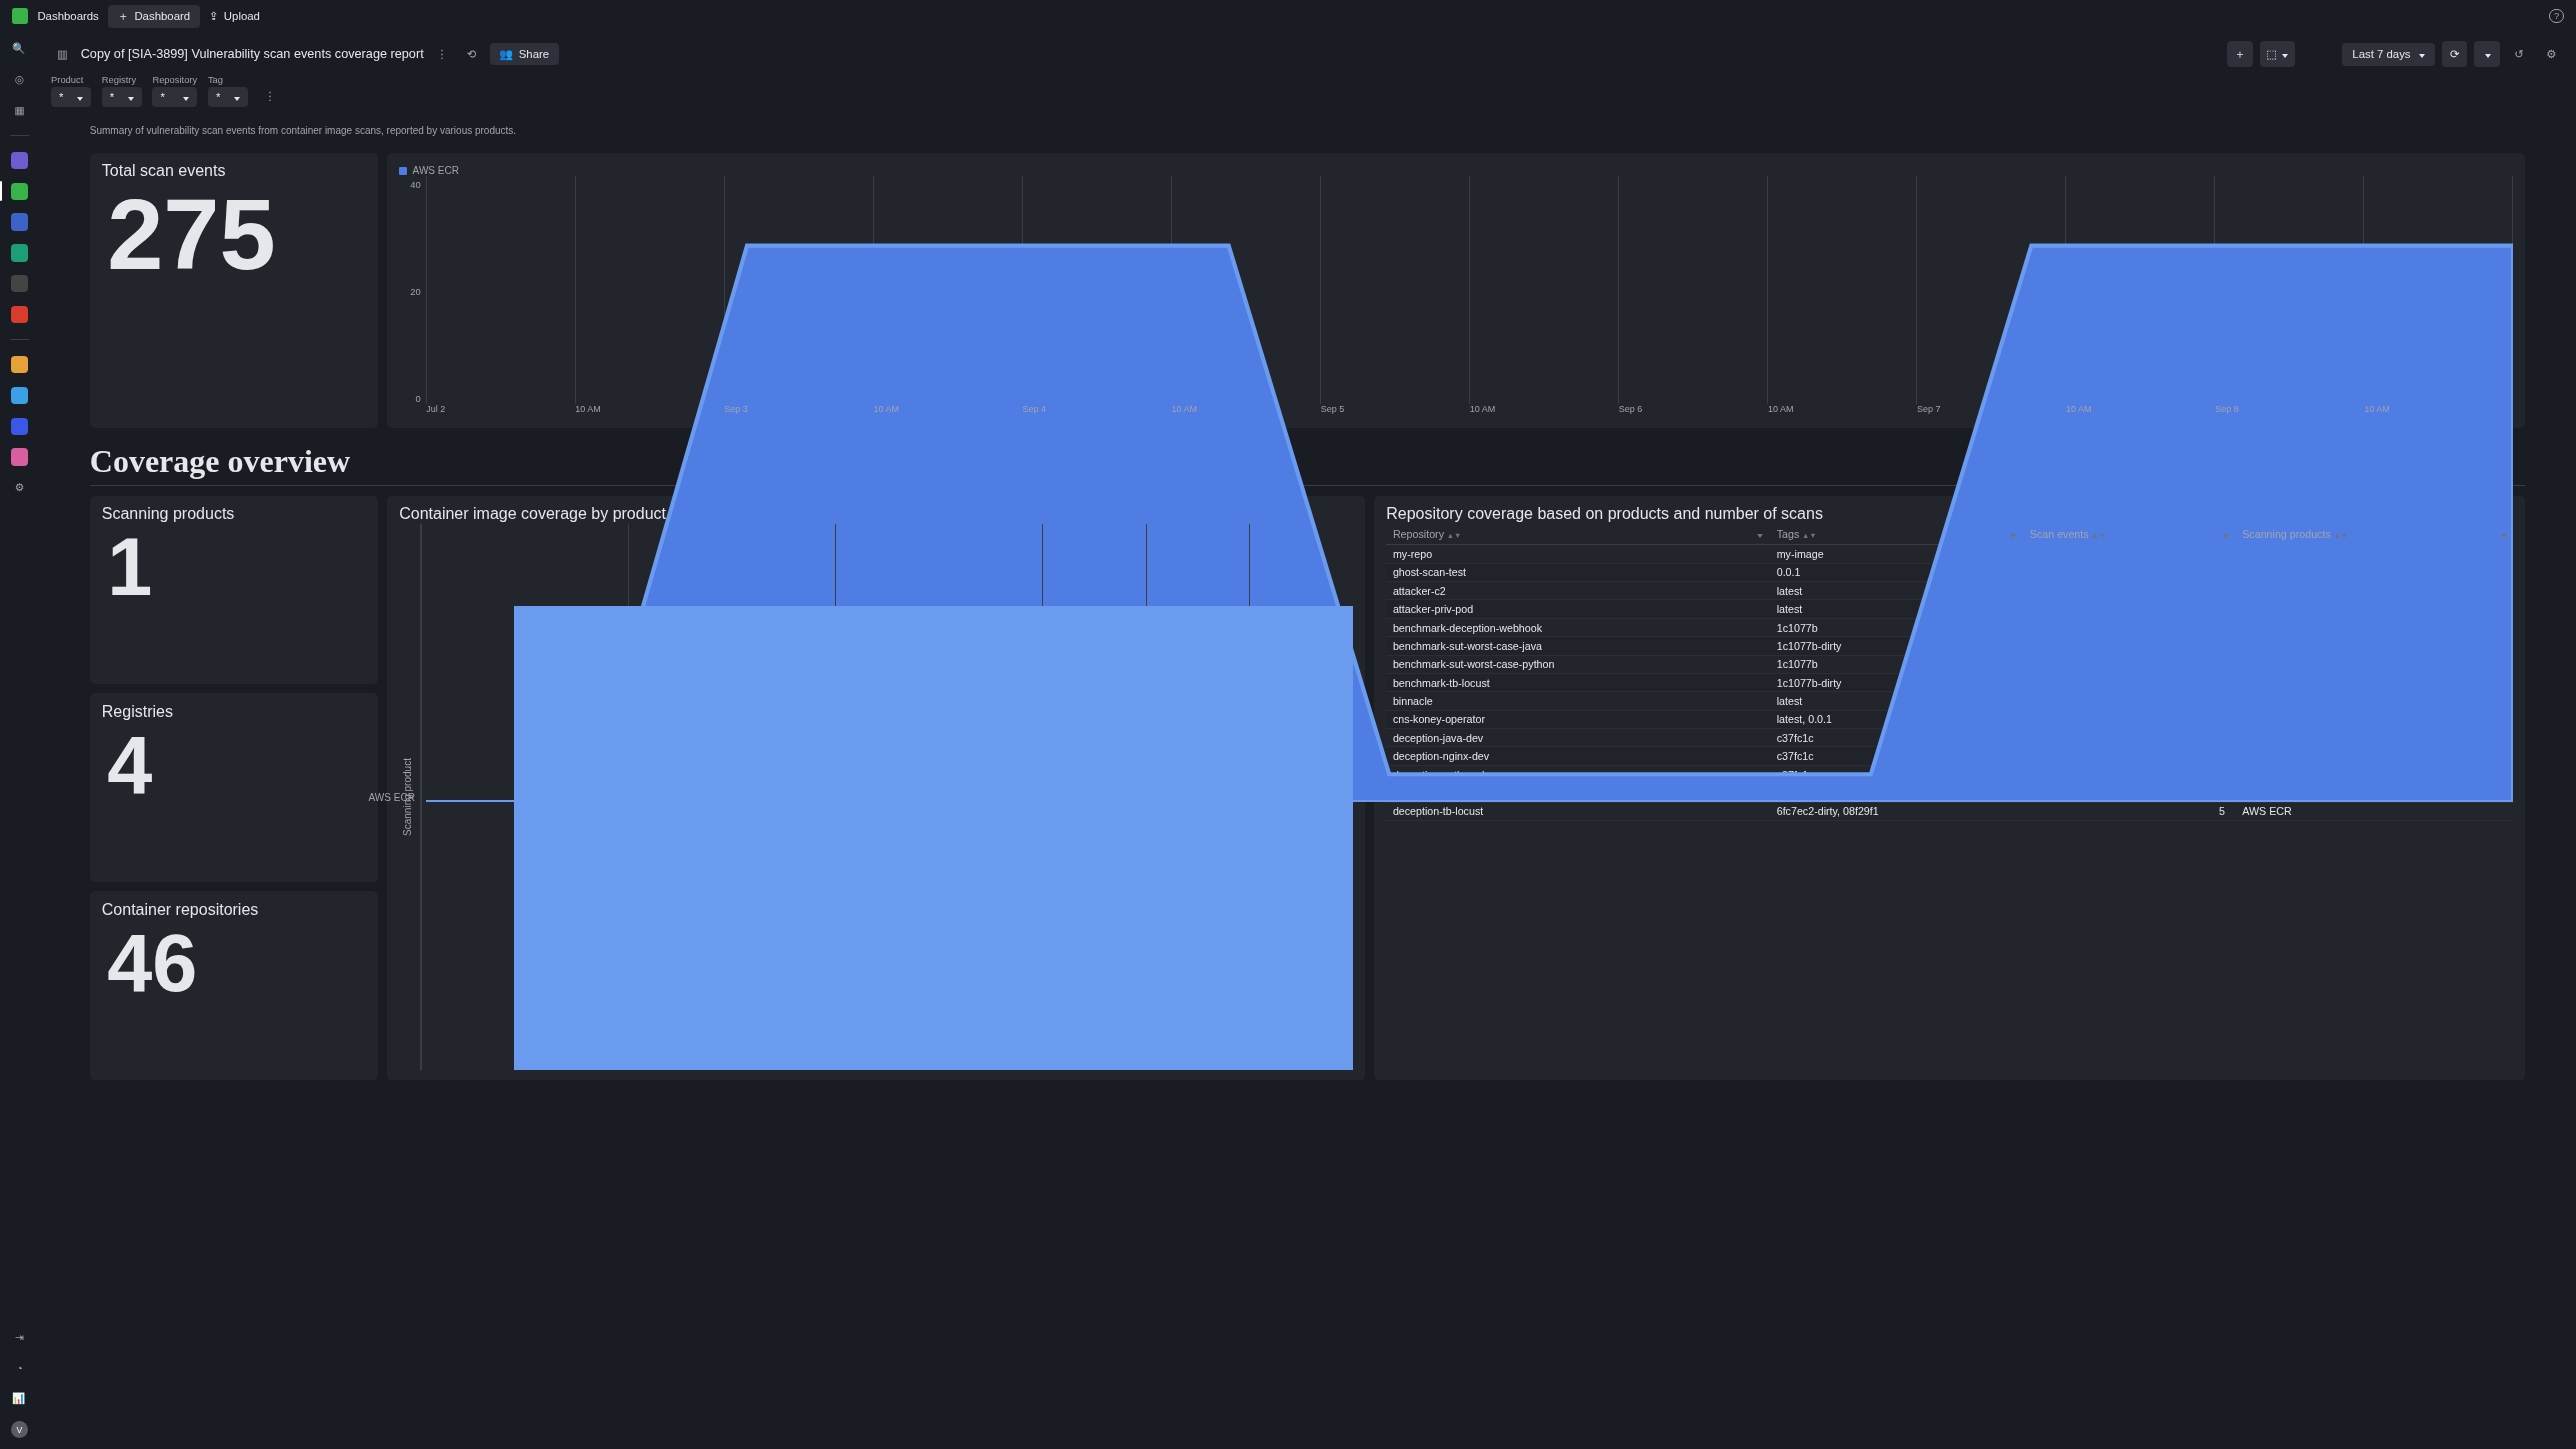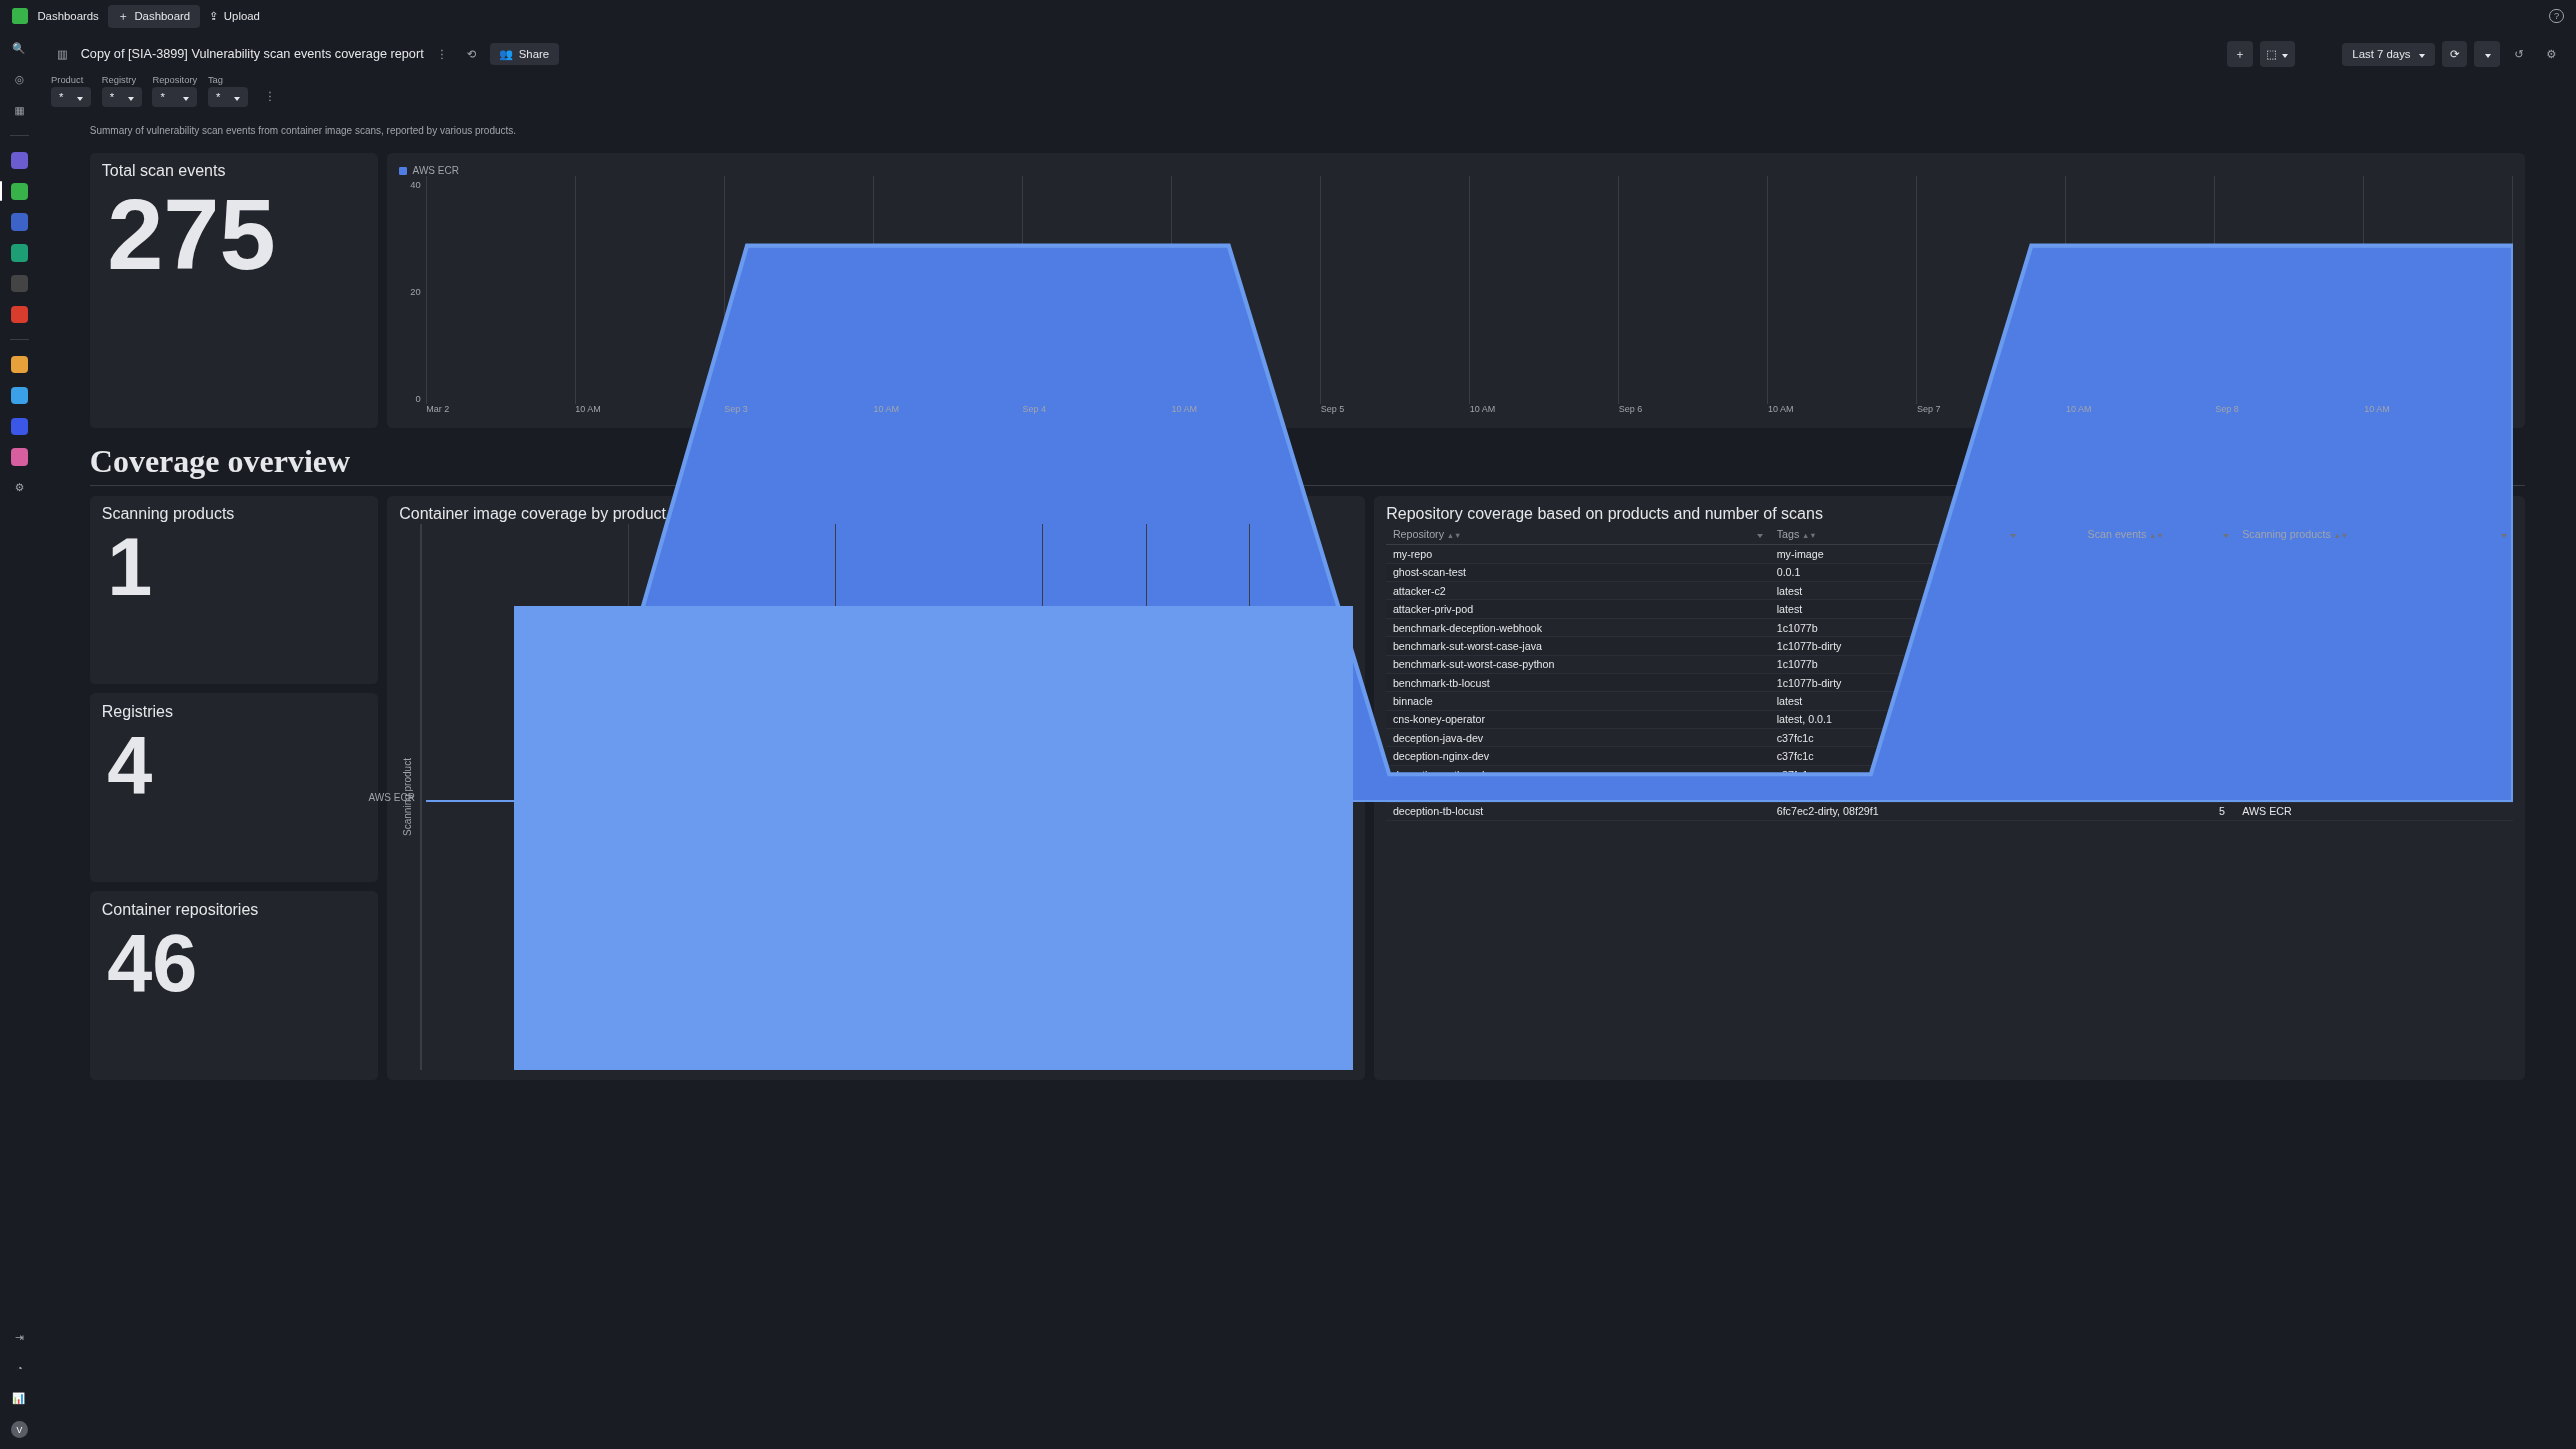--- a/index.html
+++ b/index.html
@@ -239,21 +239,21 @@
                 <span>40</span>
                 <span>20</span>
                 <span>0</span>
               </div>
               <div class="chart-body">
                 <div class="chart-grid"></div>
                 <svg class="area-path" id="area-svg" viewBox="0 0 1000 300" preserveAspectRatio="none">
                     <path d="M 0 300 L 0 300 L 76.92307692307693 300 L 153.84615384615387 33.33333333333337 L 230.76923076923077 33.33333333333337 L 307.69230769230774 33.33333333333337 L 384.61538461538464 33.33333333333337 L 461.53846153846155 286.6666666666667 L 538.4615384615385 286.6666666666667 L 615.3846153846155 286.6666666666667 L 692.3076923076923 286.6666666666667 L 769.2307692307693 33.33333333333337 L 846.1538461538462 33.33333333333337 L 923.0769230769231 33.33333333333337 L 1000 33.33333333333337 L 1000 300 Z" fill="#4f7de3" stroke="#6b9bef" stroke-width="2"></path>
                   </svg>
                 <div class="axis-x" id="area-x">
-                    <span>Mar 2</span>
+                    <span>Jul 2</span>
                     <span>10 AM</span>
                     <span>Sep 3</span>
                     <span>10 AM</span>
                     <span>Sep 4</span>
                     <span>10 AM</span>
                     <span>Sep 5</span>
                     <span>10 AM</span>
                     <span>Sep 6</span>
                     <span>10 AM</span>
                     <span>Sep 7</span>
@@ -297,21 +297,21 @@
             </div>
           </div>
 
           <div class="card" style="flex:1.3">
             <h4>Repository coverage based on products and number of scans</h4>
             <table class="tbl">
               <thead>
                   <tr>
                 <th><span>Repository</span><span class="sort">▲▼</span><span class="thfilter chev"></span></th>
                 <th><span>Tags</span><span class="sort">▲▼</span><span class="thfilter chev"></span></th>
-                <th style="text-align:center"><span>Scan events</span><span class="sort">▲▼</span><span class="thfilter chev"></span></th>
+                <th style="text-align:left"><span>Scan events</span><span class="sort">▲▼</span><span class="thfilter chev"></span></th>
                 <th><span>Scanning products</span><span class="sort">▲▼</span><span class="thfilter chev"></span></th>
               </tr>
                 </thead>
               <tbody id="tbody">
                   <tr>
                     <td>my-repo</td>
                     <td>my-image</td>
                     <td class="num">12</td>
                     <td>AWS ECR</td>
                   </tr>

